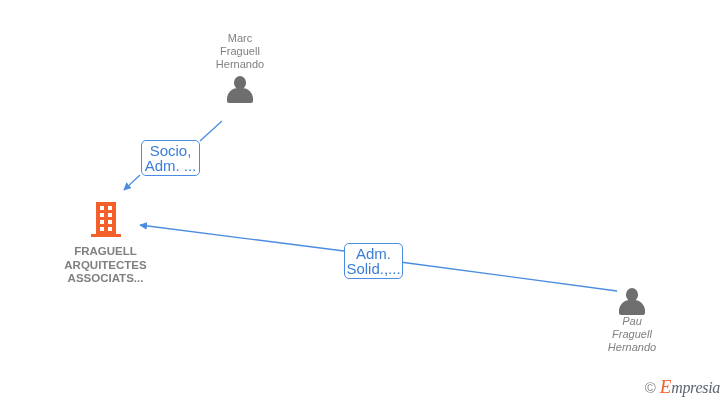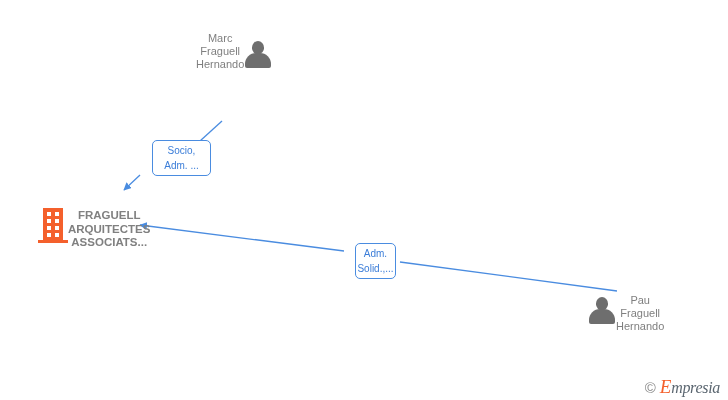--- a/index.html
+++ b/index.html
@@ -20,21 +20,21 @@
     left: 0;
     top: 0;
     width: 728px;
     height: 400px;
   }
 
   
   .node {
     position: absolute;
     display: flex;
-    flex-direction: row;
+    flex-direction: column;
     align-items: center;
     z-index: 3;
   }
   .node-label {
     color: #7f7f7f;
     font-size: 11px;
     line-height: 13px;
     text-align: center;
     white-space: pre-line;
     letter-spacing: 0px;
@@ -101,30 +101,29 @@
   }
 
   
   .rel-box {
     position: absolute;
     box-sizing: border-box;
     border: 1px solid #4a8ce0;
     border-radius: 5px;
     background: #ffffff;
     color: #3b7dd8;
-    font-size: 10px;
+    font-size: 15px;
     line-height: 15px;
     text-align: center;
     display: flex;
     flex-direction: column;
     align-items: center;
     justify-content: center;
     z-index: 4;
     white-space: pre-line;
-    margin-left: 11px;
   }
 
   
   #watermark {
     position: absolute;
     right: 8px;
     bottom: 4px;
     display: flex;
     align-items: center;
     gap: 4px;
@@ -193,29 +192,29 @@
     <div class="node-label company" style="margin-top:7px;">FRAGUELL
 ARQUITECTES
 ASSOCIATS...</div>
   </div>
 
   <div class="node" style="left:588px; top:288px; width:88px;">
     <div class="person-icon">
       <div class="head"></div>
       <div class="body"></div>
     </div>
-    <div class="node-label" style="margin-top:6px;">Pau
+    <div class="node-label" style="margin-top:0;font-style:italic;">Pau
 Fraguell
 Hernando</div>
   </div>
 
   <div class="rel-box" style="left:141px; top:140px; width:59px; height:36px;">Socio,
 Adm. ...</div>
 
-  <div class="rel-box" style="left:344px; top:243px; width:41px; height:36px;">Adm.
+  <div class="rel-box" style="left:344px; top:243px; width:59px; height:36px;">Adm.
 Solid.,...</div>
 
   <div id="watermark">
     <span class="copy">©</span>
     <span class="brand"><span class="cap">E</span><span>mpresia</span></span>
   </div>
 
 </div>
 
 </body></html>

